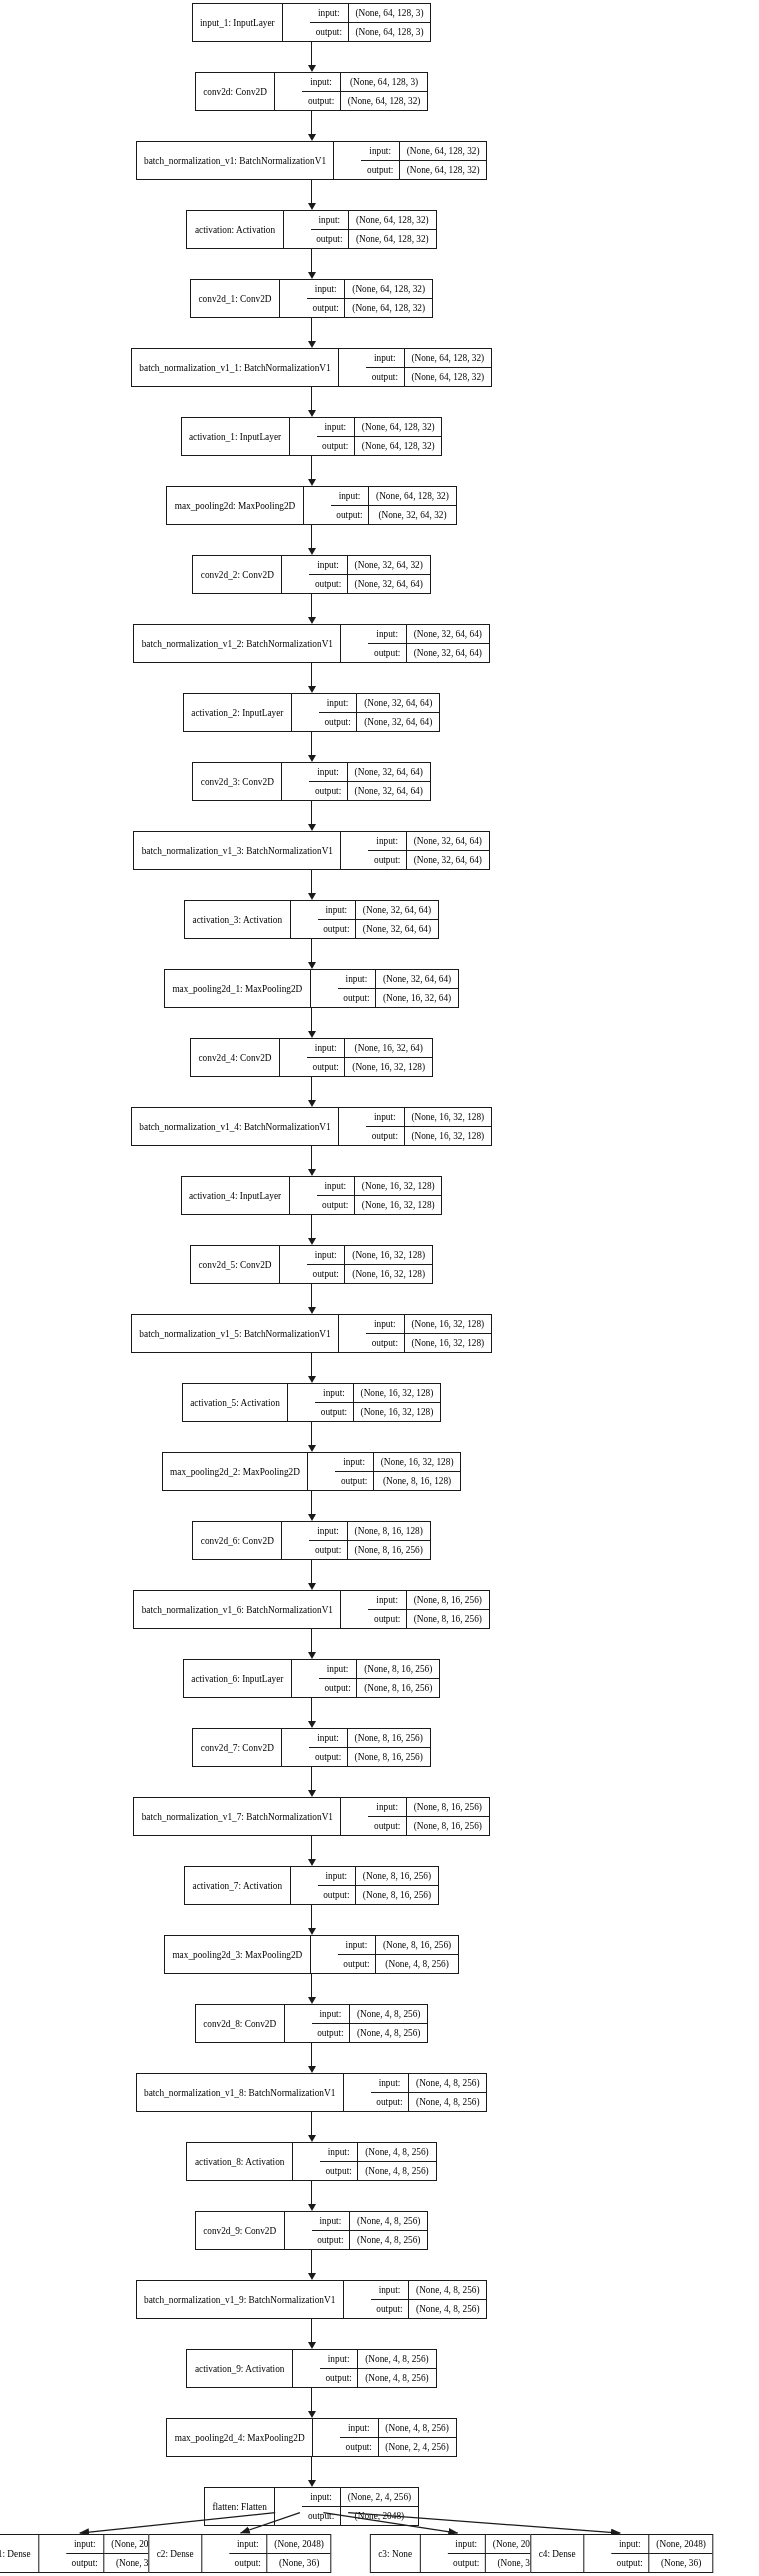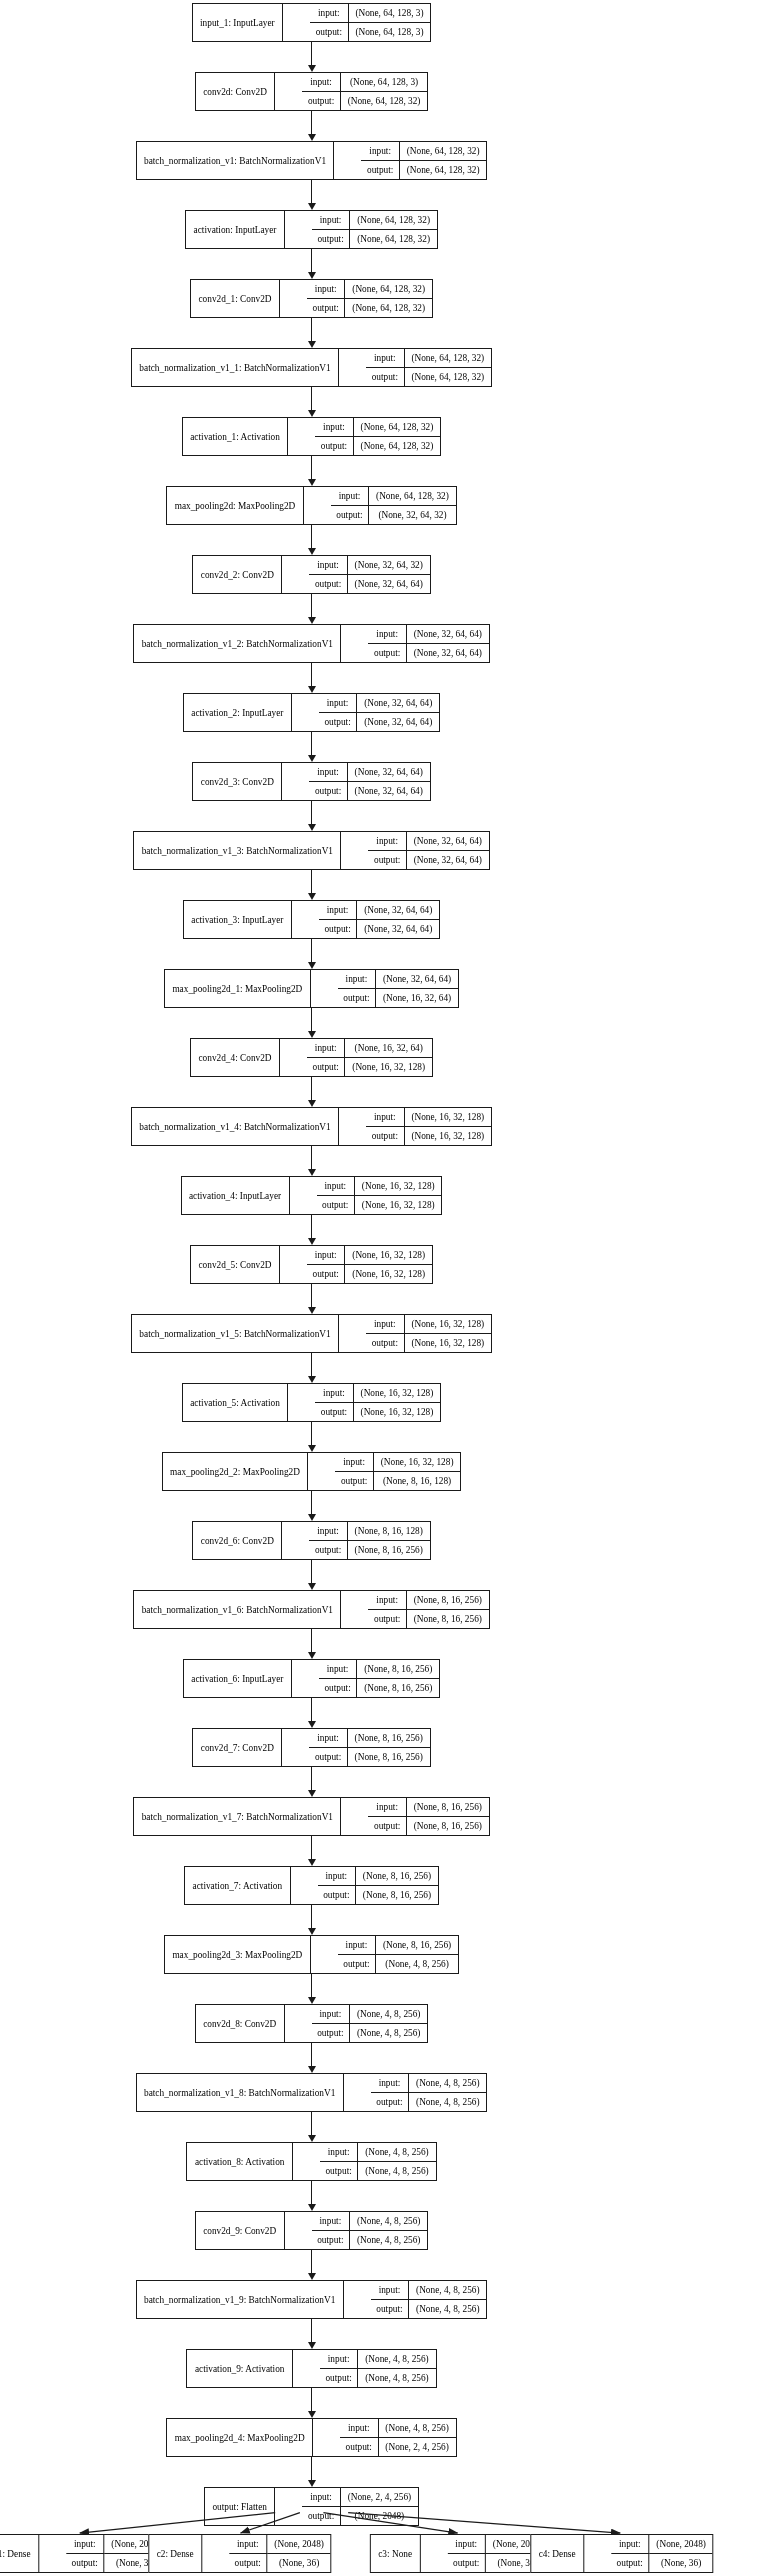--- a/index.html
+++ b/index.html
@@ -76,21 +76,21 @@
       <div class="io-shape r1">(None, 64, 128, 32)</div>
       <div class="io-label">output:</div>
       <div class="io-shape">(None, 64, 128, 32)</div>
     </div>
   </div>
       <div class="connector">
         <div class="cline"></div>
         <div class="chead"></div>
       </div>
       <div class="node">
-    <div class="name-cell">activation: InputLayer</div>
+    <div class="name-cell">activation: Activation</div>
     <div class="io">
       <div class="io-label r1">input:</div>
       <div class="io-shape r1">(None, 64, 128, 32)</div>
       <div class="io-label">output:</div>
       <div class="io-shape">(None, 64, 128, 32)</div>
     </div>
   </div>
       <div class="connector">
         <div class="cline"></div>
         <div class="chead"></div>
@@ -115,21 +115,21 @@
       <div class="io-shape r1">(None, 64, 128, 32)</div>
       <div class="io-label">output:</div>
       <div class="io-shape">(None, 64, 128, 32)</div>
     </div>
   </div>
       <div class="connector">
         <div class="cline"></div>
         <div class="chead"></div>
       </div>
       <div class="node">
-    <div class="name-cell">activation_1: Activation</div>
+    <div class="name-cell">activation_1: InputLayer</div>
     <div class="io">
       <div class="io-label r1">input:</div>
       <div class="io-shape r1">(None, 64, 128, 32)</div>
       <div class="io-label">output:</div>
       <div class="io-shape">(None, 64, 128, 32)</div>
     </div>
   </div>
       <div class="connector">
         <div class="cline"></div>
         <div class="chead"></div>
@@ -206,21 +206,21 @@
       <div class="io-shape r1">(None, 32, 64, 64)</div>
       <div class="io-label">output:</div>
       <div class="io-shape">(None, 32, 64, 64)</div>
     </div>
   </div>
       <div class="connector">
         <div class="cline"></div>
         <div class="chead"></div>
       </div>
       <div class="node">
-    <div class="name-cell">activation_3: InputLayer</div>
+    <div class="name-cell">activation_3: Activation</div>
     <div class="io">
       <div class="io-label r1">input:</div>
       <div class="io-shape r1">(None, 32, 64, 64)</div>
       <div class="io-label">output:</div>
       <div class="io-shape">(None, 32, 64, 64)</div>
     </div>
   </div>
       <div class="connector">
         <div class="cline"></div>
         <div class="chead"></div>
@@ -505,21 +505,21 @@
       <div class="io-shape r1">(None, 4, 8, 256)</div>
       <div class="io-label">output:</div>
       <div class="io-shape">(None, 2, 4, 256)</div>
     </div>
   </div>
       <div class="connector">
         <div class="cline"></div>
         <div class="chead"></div>
       </div>
       <div class="node">
-    <div class="name-cell">output: Flatten</div>
+    <div class="name-cell">flatten: Flatten</div>
     <div class="io">
       <div class="io-label r1">input:</div>
       <div class="io-shape r1">(None, 2, 4, 256)</div>
       <div class="io-label">output:</div>
       <div class="io-shape">(None, 2048)</div>
     </div>
   </div>
     </div>
 
   <svg id="fanout" width="760" height="23.5" viewBox="0 0 1229 38">

